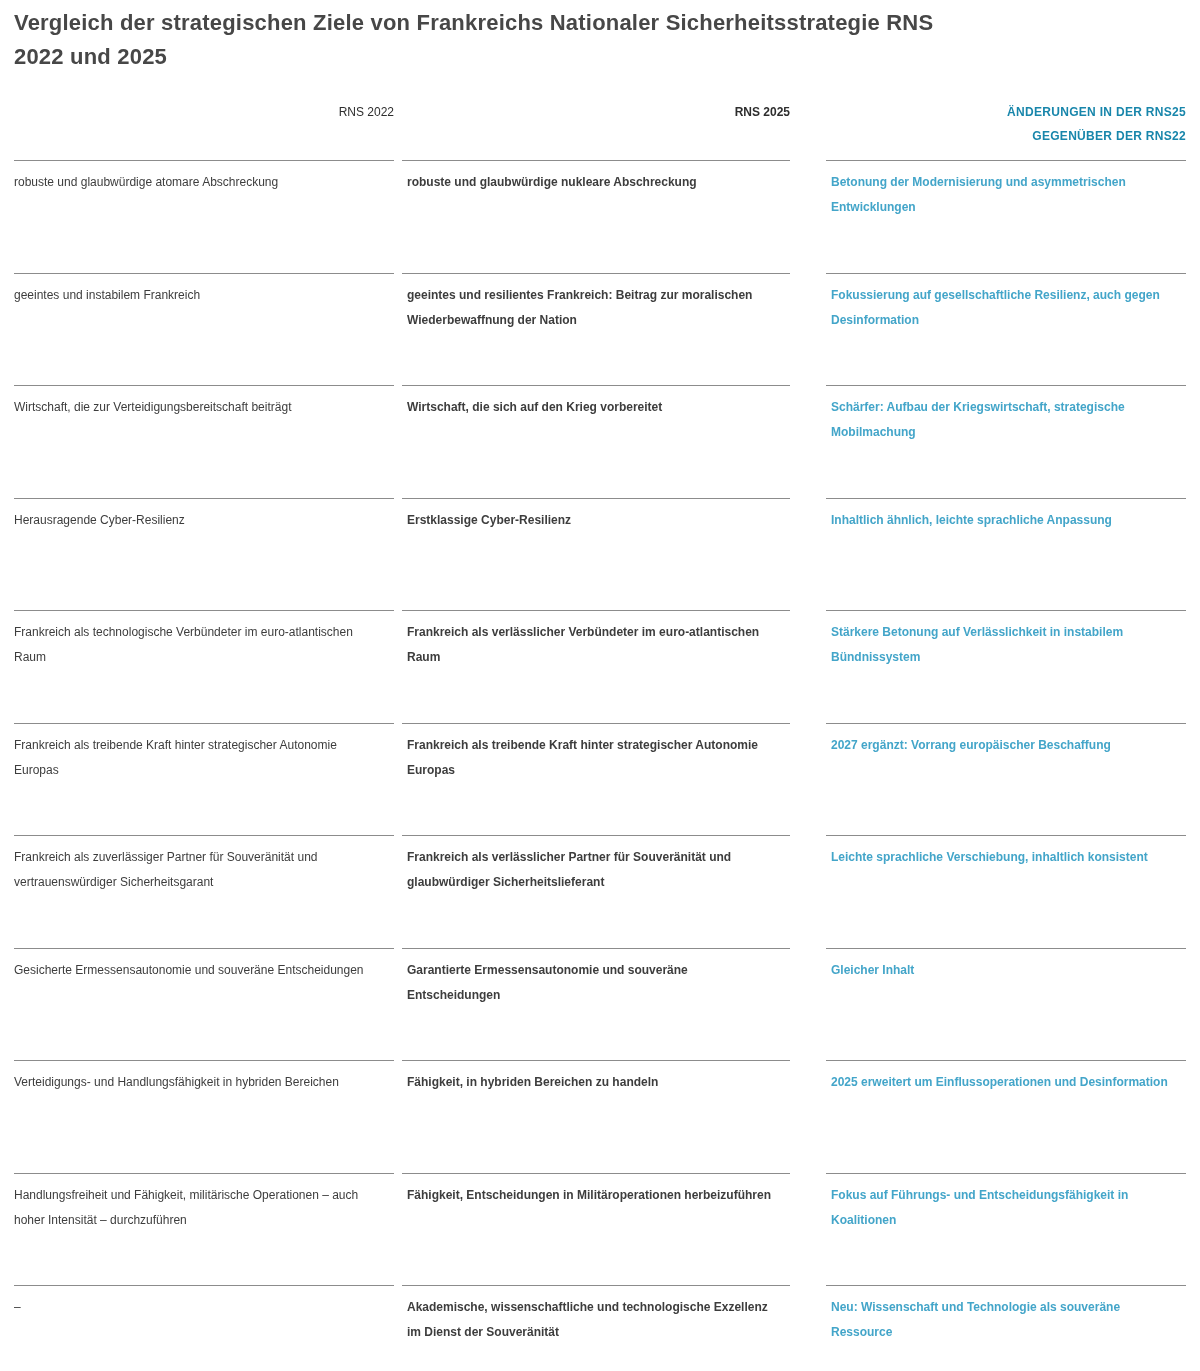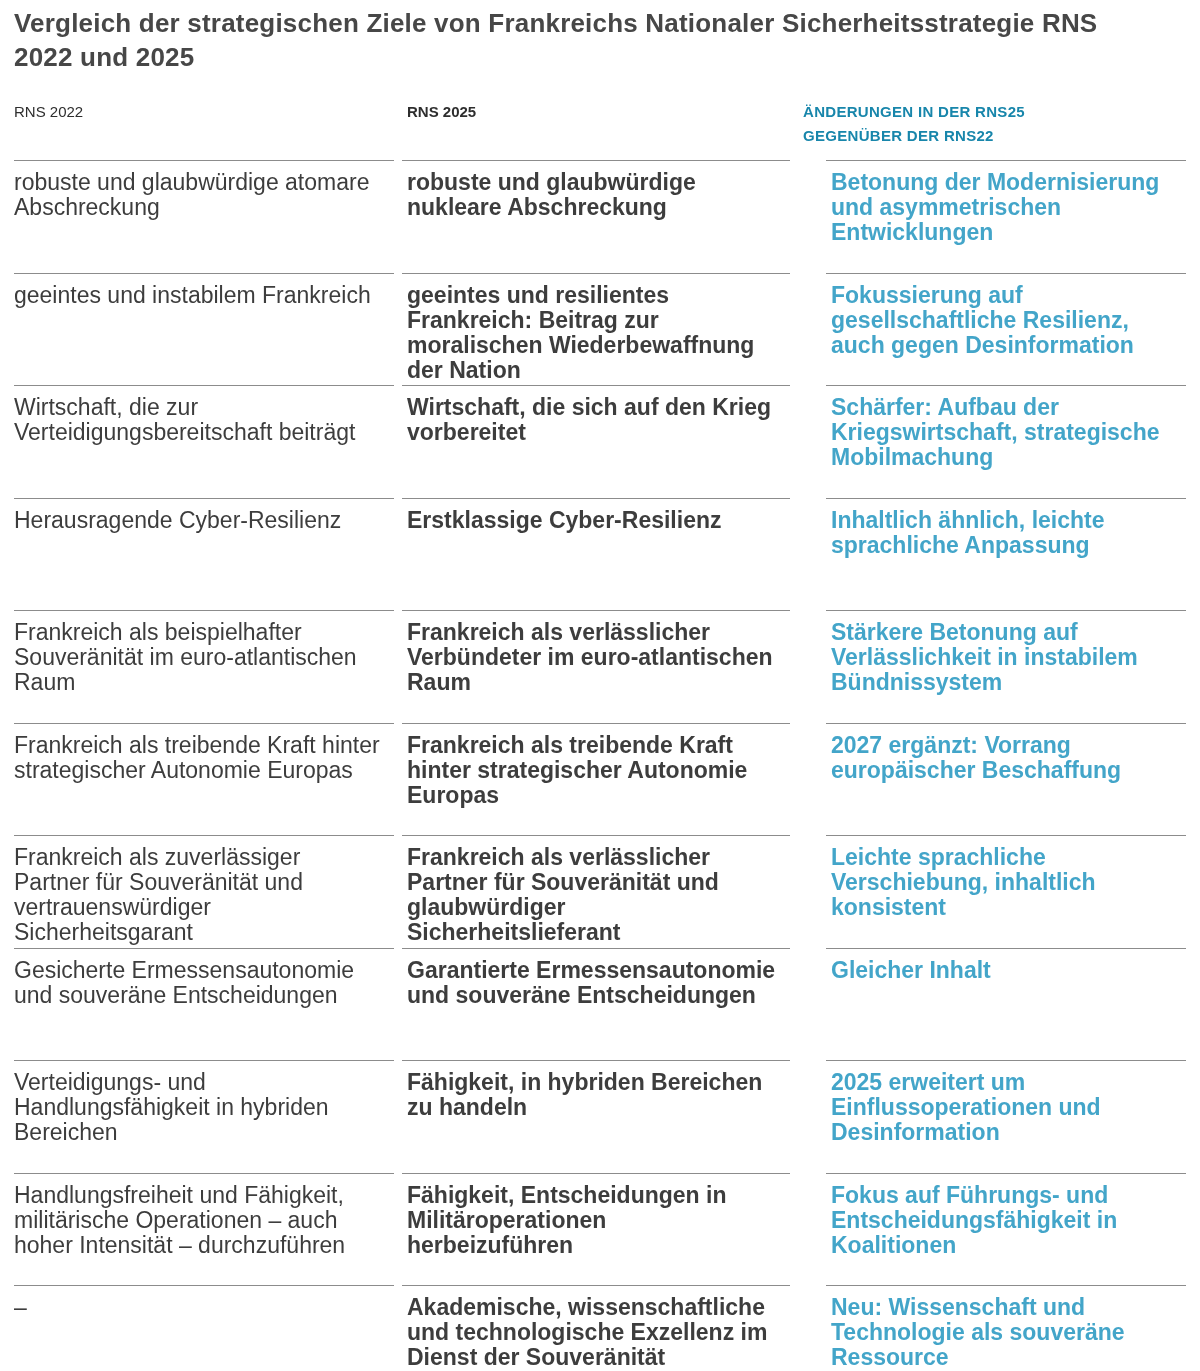--- a/index.html
+++ b/index.html
@@ -9,51 +9,52 @@
     overflow: hidden;
     background: #ffffff;
     font-family: "Liberation Sans", sans-serif;
   }
   .page {
     margin: 0 14px;
     width: 1172px;
   }
   .title {
     padding-top: 6px;
-    font-size: 26px;
+    font-size: 22px;
     font-weight: 700;
     line-height: 34px;
     color: #474747;
     letter-spacing: 0.2px;
     white-space: pre-line;
   }
   .table {
     display: grid;
     grid-template-columns: 380px 388px 388px;
     column-gap: 8px;
   }
   .row { display: contents; }
   .th {
     padding-top: 26px;
     padding-bottom: 12px;
-    font-size: 15px;
+    font-size: 12px;
     line-height: 24px;
     color: #2e2e2e;
     white-space: pre-line;
+    text-align: right;
   }
   .th.accent {
     color: var(--accent-header, #1886ab);
     letter-spacing: 0.3px;
   }
   .td {
     border-top: 1.5px solid #8c8c8c;
     min-height: 112.5px;
     padding-top: 9px;
     padding-right: 12px;
-    font-size: 23px;
+    font-size: 12px;
     line-height: 25px;
     color: #3d3d3d;
   }
   .col2, .col3 { padding-left: 5px; font-weight: bold; }
   .td.changes { color: var(--accent-body, #43a5c9); margin-left: 28px; }
 </style>
 </head>
 <body>
 
 <div class="page">
@@ -88,21 +89,21 @@
       <div class="td col3 changes">Schärfer: Aufbau der Kriegswirtschaft, strategische Mobilmachung</div>
     </div>
 
     <div class="row">
       <div class="td col1">Herausragende Cyber-Resilienz</div>
       <div class="td col2">Erstklassige Cyber-Resilienz</div>
       <div class="td col3 changes">Inhaltlich ähnlich, leichte sprachliche Anpassung</div>
     </div>
 
     <div class="row">
-      <div class="td col1">Frankreich als beispielhafter Souveränität im euro-atlantischen Raum</div>
+      <div class="td col1">Frankreich als technologische Verbündeter im euro-atlantischen Raum</div>
       <div class="td col2">Frankreich als verlässlicher Verbündeter im euro-atlantischen Raum</div>
       <div class="td col3 changes">Stärkere Betonung auf Verlässlichkeit in instabilem Bündnissystem</div>
     </div>
 
     <div class="row">
       <div class="td col1">Frankreich als treibende Kraft hinter strategischer Autonomie Europas</div>
       <div class="td col2">Frankreich als treibende Kraft hinter strategischer Autonomie Europas</div>
       <div class="td col3 changes">2027 ergänzt: Vorrang europäischer Beschaffung</div>
     </div>
 

